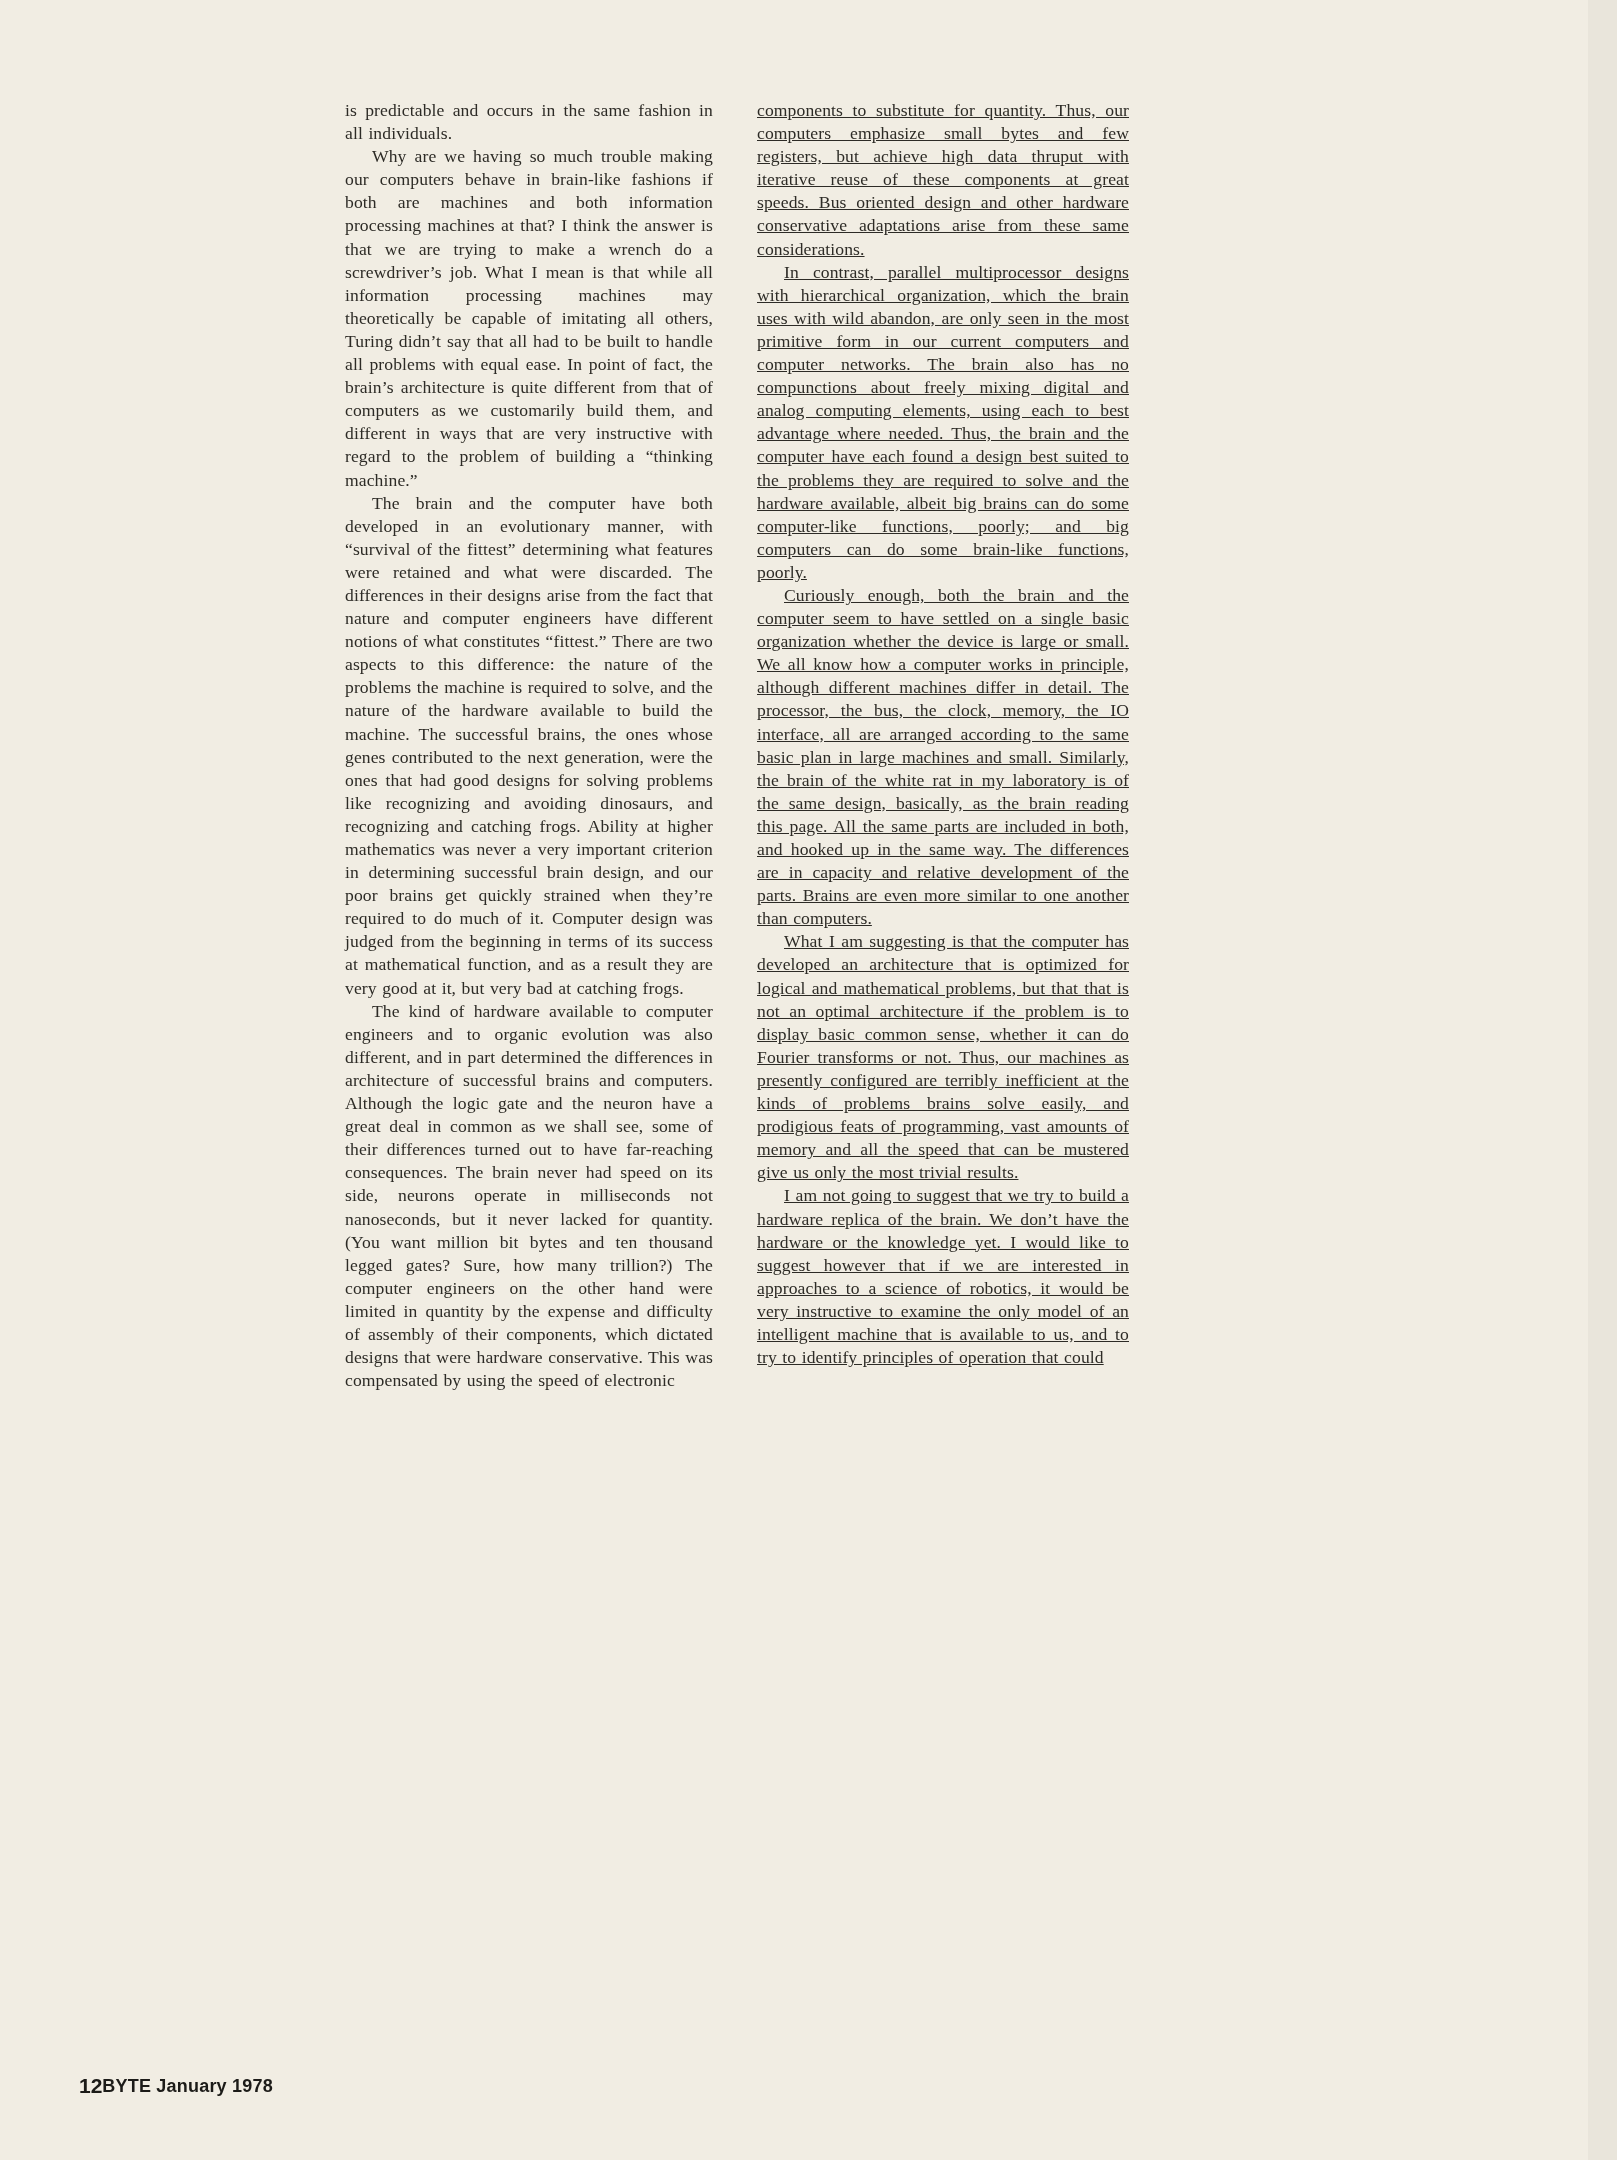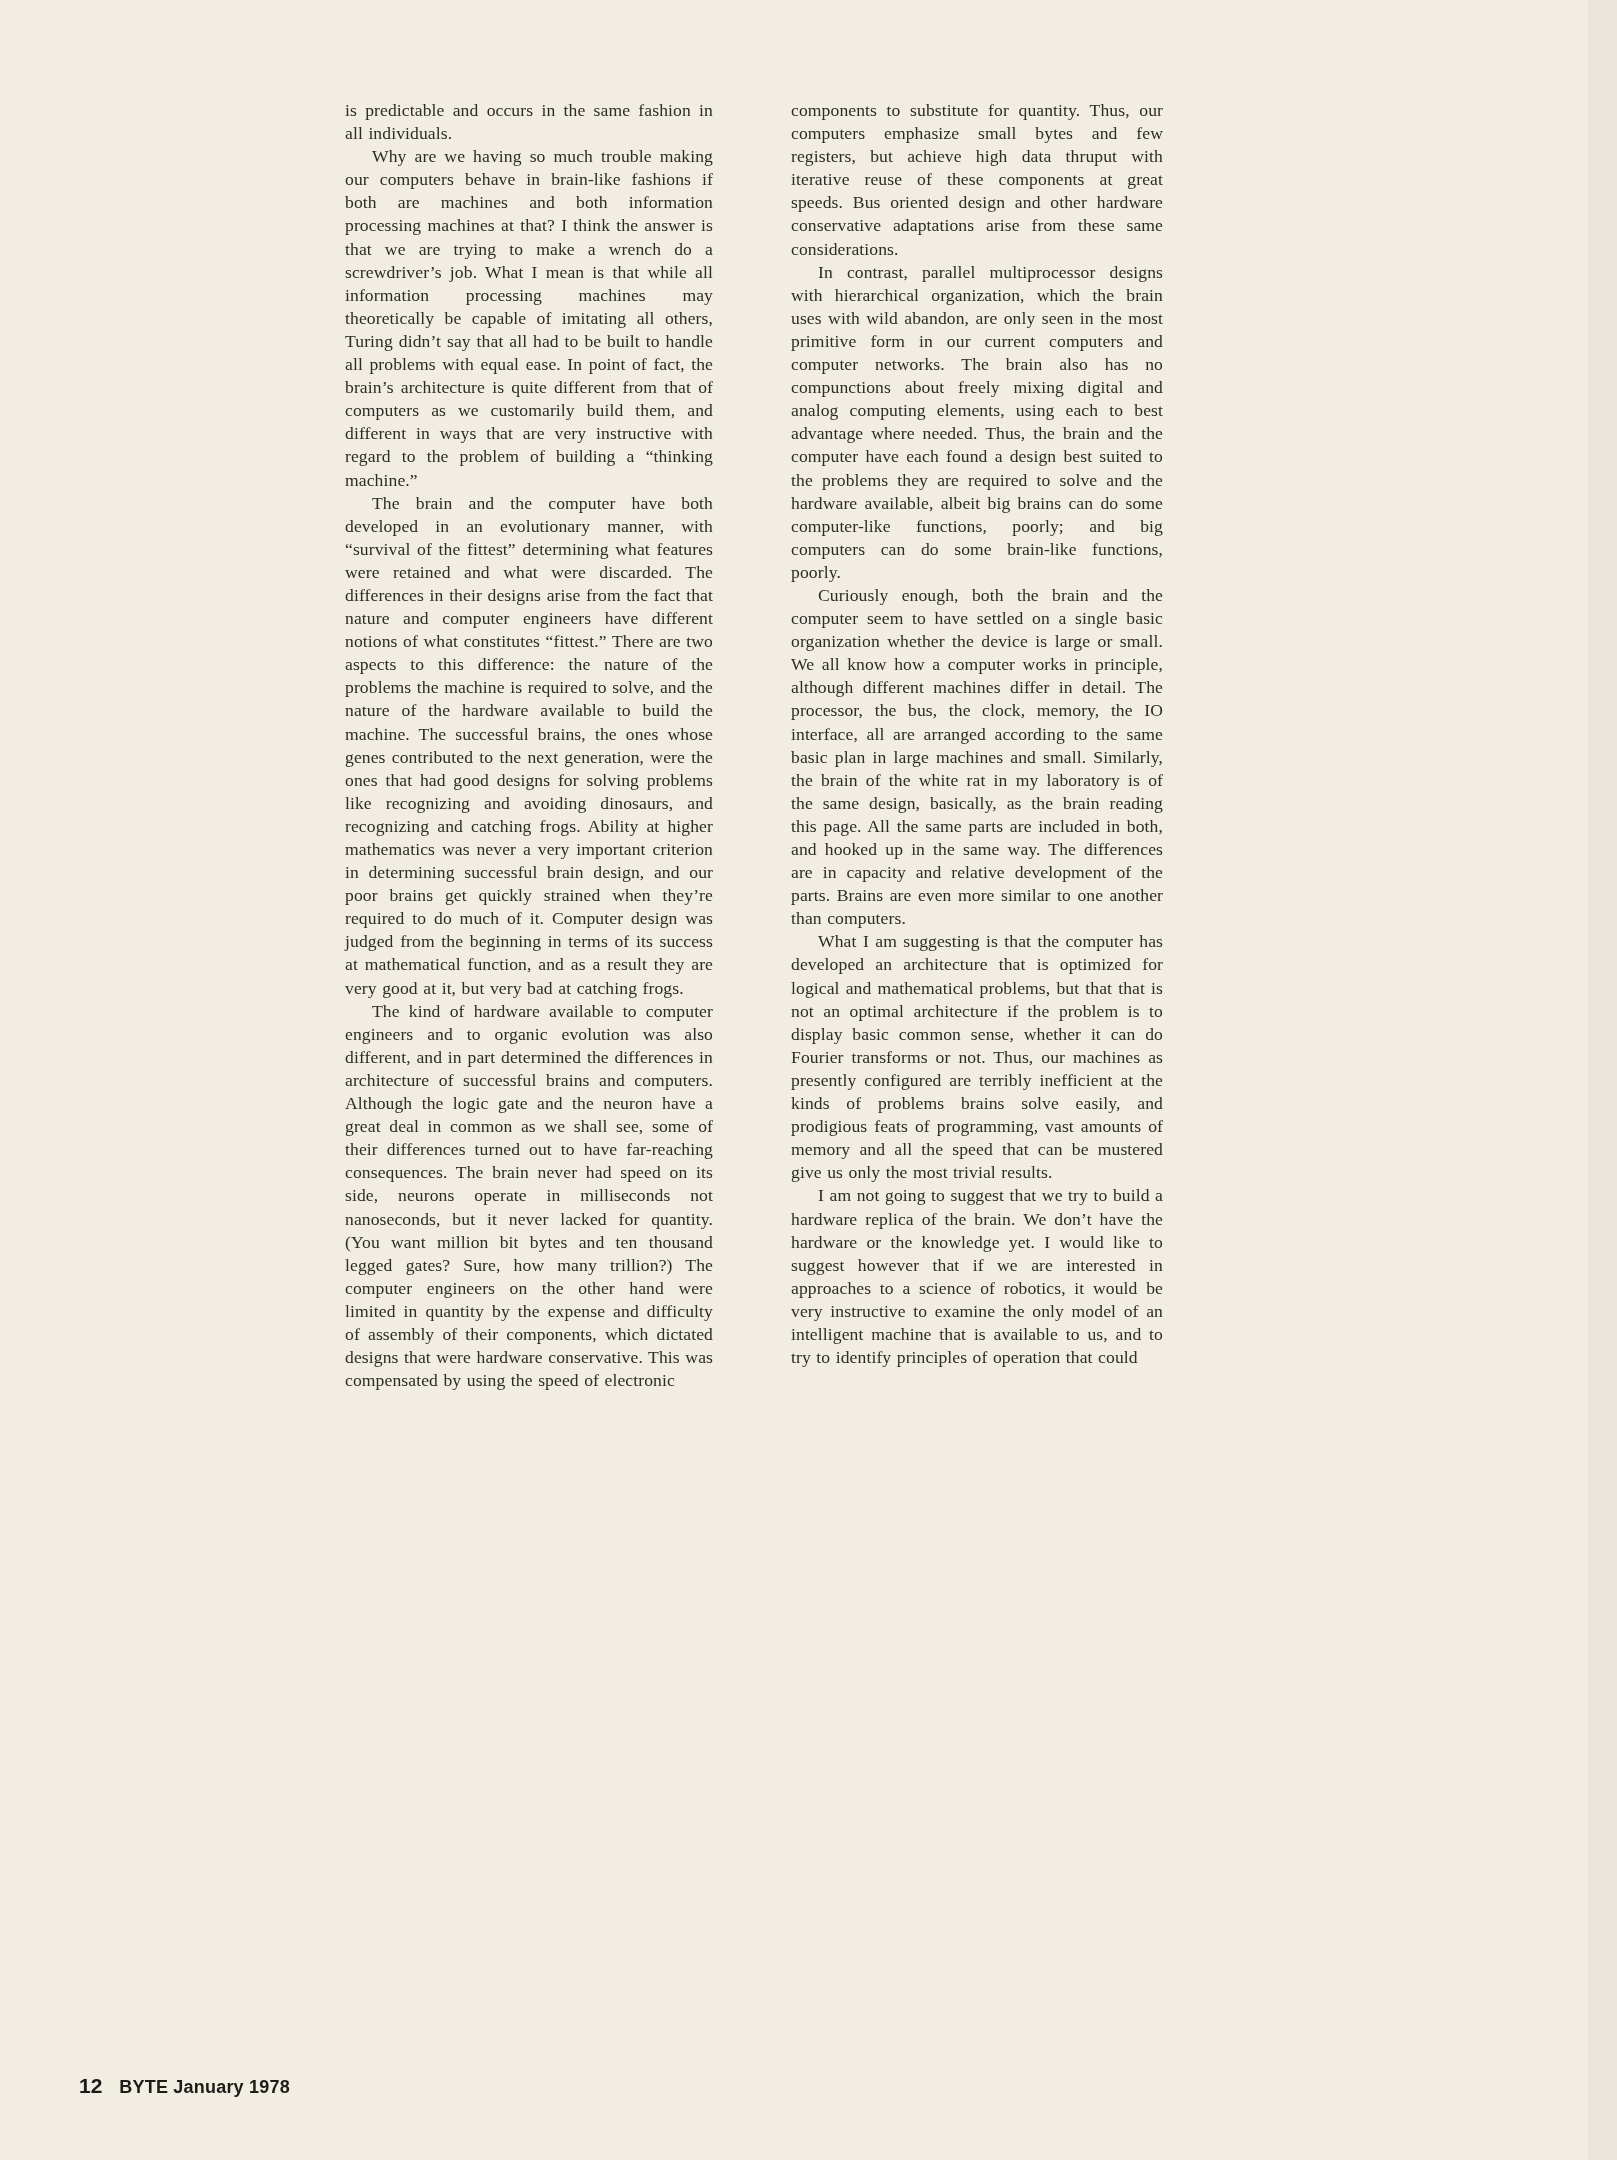--- a/index.html
+++ b/index.html
@@ -20,30 +20,29 @@
     position: absolute;
     top: 99px;
     text-align: justify;
     font-size: 17.6px;
     line-height: 23.1px;
     color: #2d2b26;
     letter-spacing: 0.1px;
     word-spacing: 1px;
   }
   .column-left  { left: 345px; width: 368px; }
-  .column-right { left: 791px; width: 372px; }
+  .column-right { left: 757px; width: 372px; text-decoration: underline; }
   .para { margin: 0; }
   .para.indent { text-indent: 27px; }
   .footer {
     position: absolute;
     left: 79px;
     top: 2074px;
     display: flex;
-    align-items: flex-end;
-    gap: 17px;
+    align-items: center;
     color: #1c1b18;
   }
   .page-number {
     font-family: "Liberation Sans", sans-serif;
     font-weight: bold;
     font-size: 21px;
   }
   .magazine-name {
     font-family: "Liberation Sans", sans-serif;
     font-weight: bold;

